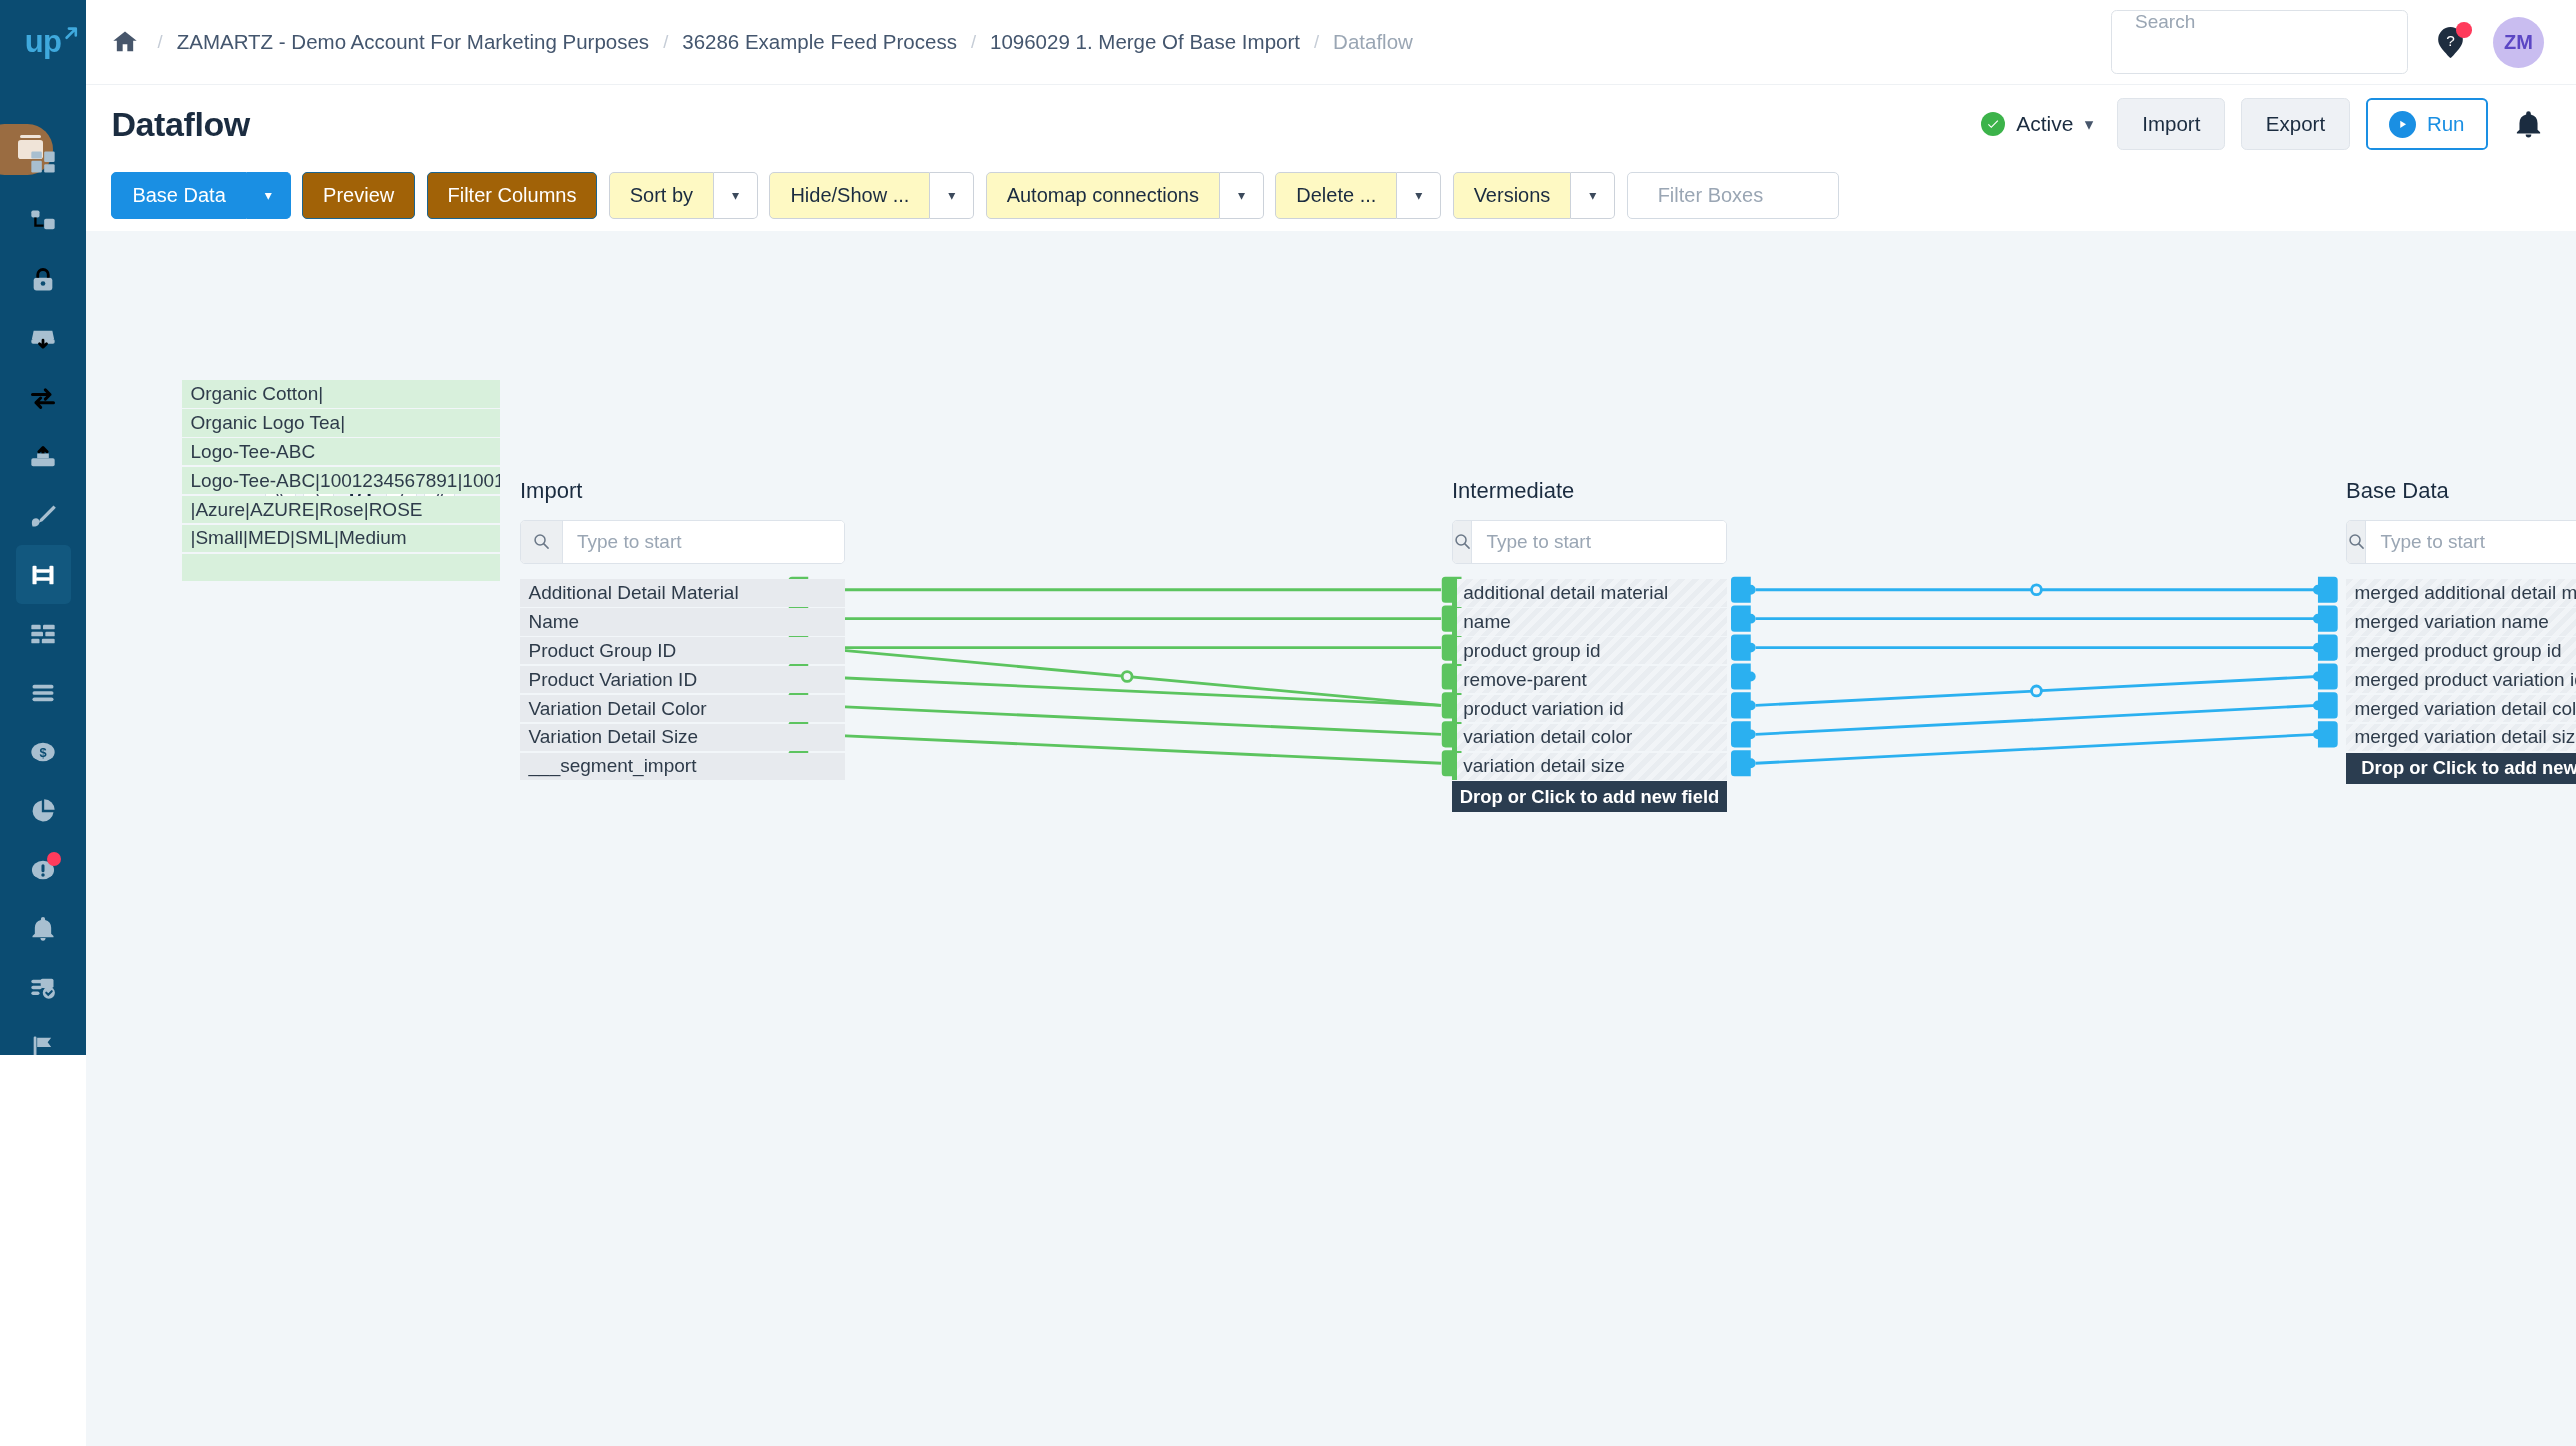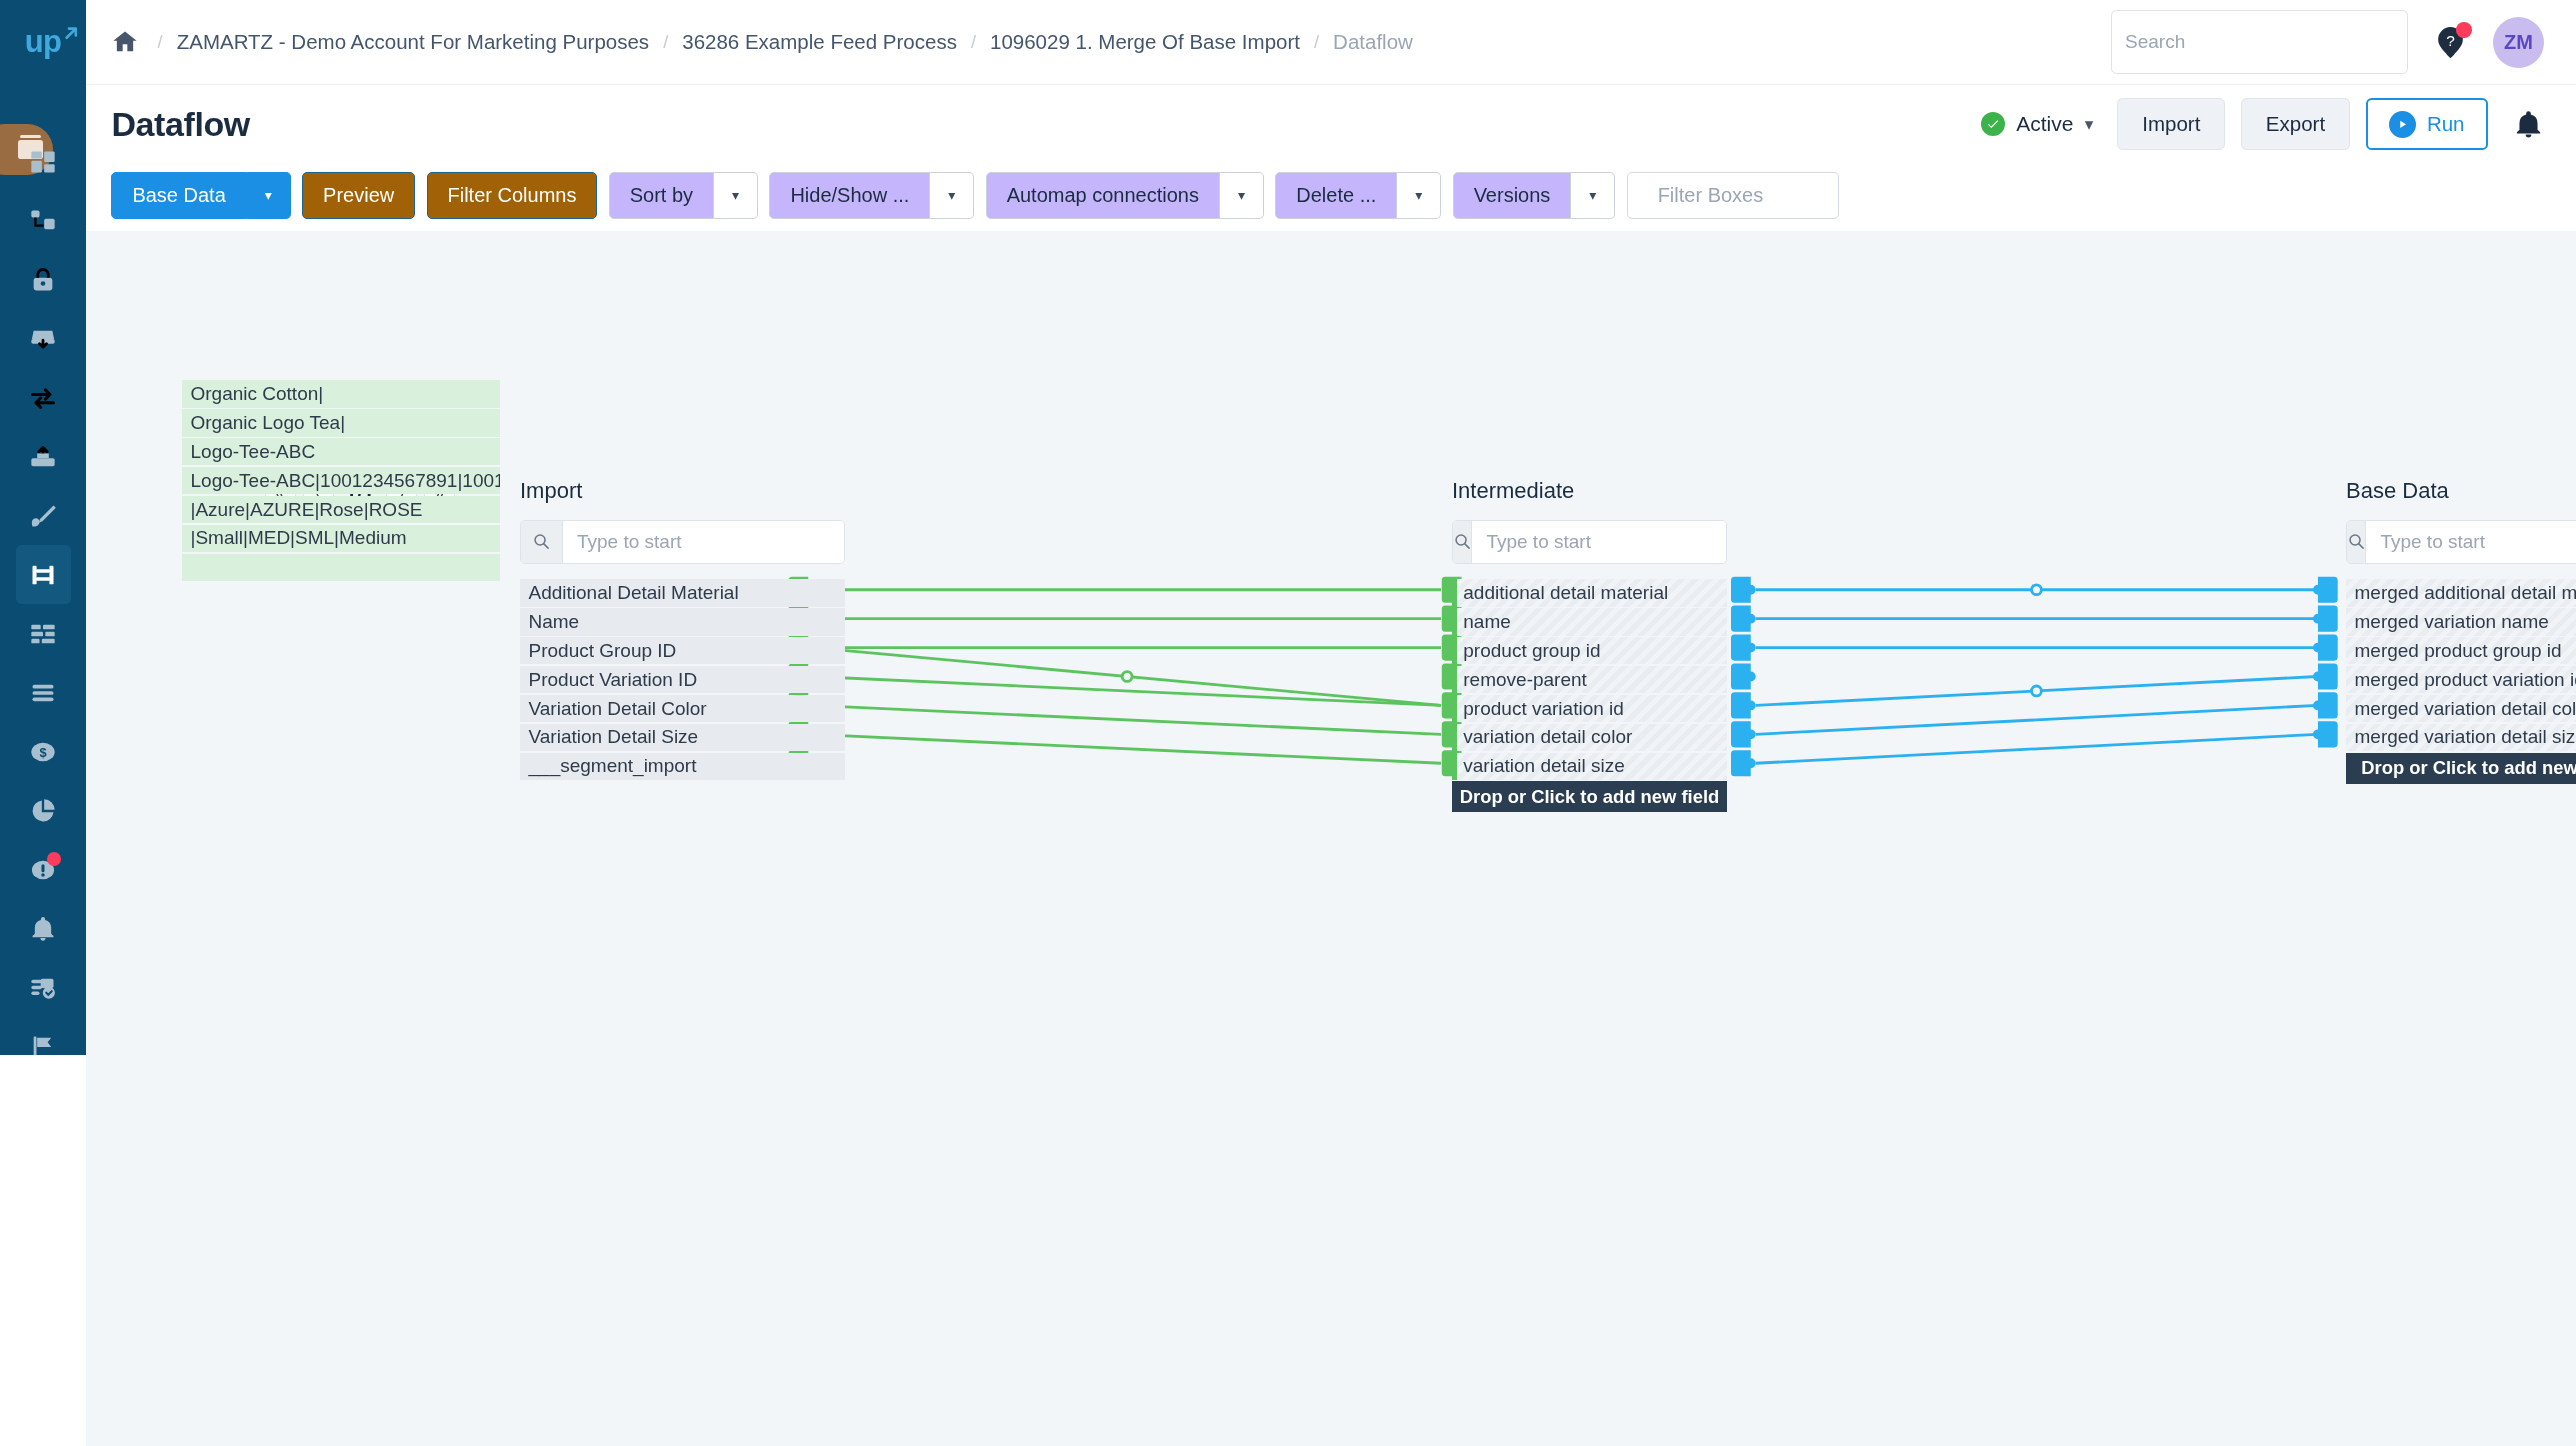--- a/index.html
+++ b/index.html
@@ -56,21 +56,21 @@
     border-bottom: 0.7px solid #eef1f4;
   }
   .home-icon { width: 28px; height: 28px; fill: #47566b; margin-right: 4.2px; }
   .crumbs { display: flex; align-items: center; font-size: 20.5px; }
   .crumb-sep { color: #c5ccd6; margin: 0 14px; font-size: 18.4px; }
   .crumb { color: #44566e; white-space: nowrap; }
   .crumb.last { color: #9aa6b4; }
   .topbar-right { margin-left: auto; display: flex; align-items: center; gap: 24px; }
   .search-box {
     width: 297px; height: 64px; border: 0.7px solid #dde2e8; border-radius: 5.6px;
-    display: flex; align-items: center; padding: 0 13px;
+    display: flex; align-items: flex-start; padding: 0 23px;
   }
   .search-box input {
     border: none; outline: none; font-size: 19px; color: #2c3a4b; width: 100%;
     font-family: "Liberation Sans", sans-serif;
   }
   .search-box input::placeholder { color: #9aa6b4; }
   .help-wrap { position: relative; width: 37px; height: 37px; }
   .help-wrap svg { width: 37px; height: 37px; fill: #1e2d3f; }
   .help-badge { position: absolute; top: -1.4px; right: -2.8px; width: 15.5px; height: 15.5px; border-radius: 50%; background: #ff3b5c; }
   .avatar {
@@ -109,21 +109,21 @@
   .bell-top { width: 31px; height: 31px; fill: #1b2c40; margin-left: 10px; }
 
   
   .toolbar {
     display: flex; align-items: center; gap: 11.3px;
     padding: 8.5px 32px 12.7px 25.4px; background: #fff;
   }
   .tb { height: 47px; display: flex; align-items: stretch; }
   .tb-main {
     padding: 0 20px; display: flex; align-items: center; font-size: 20px;
-    border: 0.7px solid #ccd2da; background: #c4b5fd; color: #1b2c40;
+    border: 0.7px solid #ccd2da; background: #fef9c3; color: #1b2c40;
     border-radius: 5px 0 0 5px; white-space: nowrap;
   }
   .tb-caret {
     width: 44px; display: flex; align-items: center; justify-content: center;
     border: 0.7px solid #ccd2da; border-left: none; background: #fff;
     border-radius: 0 5px 5px 0; font-size: 14px; color: #3c4a5c;
   }
   .tb-blue { background: #1a8fe3; border-color: #1a8fe3; color: #fff; }
   .tb-blue-caret { background: #1a8fe3; border-color: #1a8fe3; color: #fff; }
   .tb-dark { background: #a16207; border-color: #1a6490; color: #fff; border-radius: 5px; }

